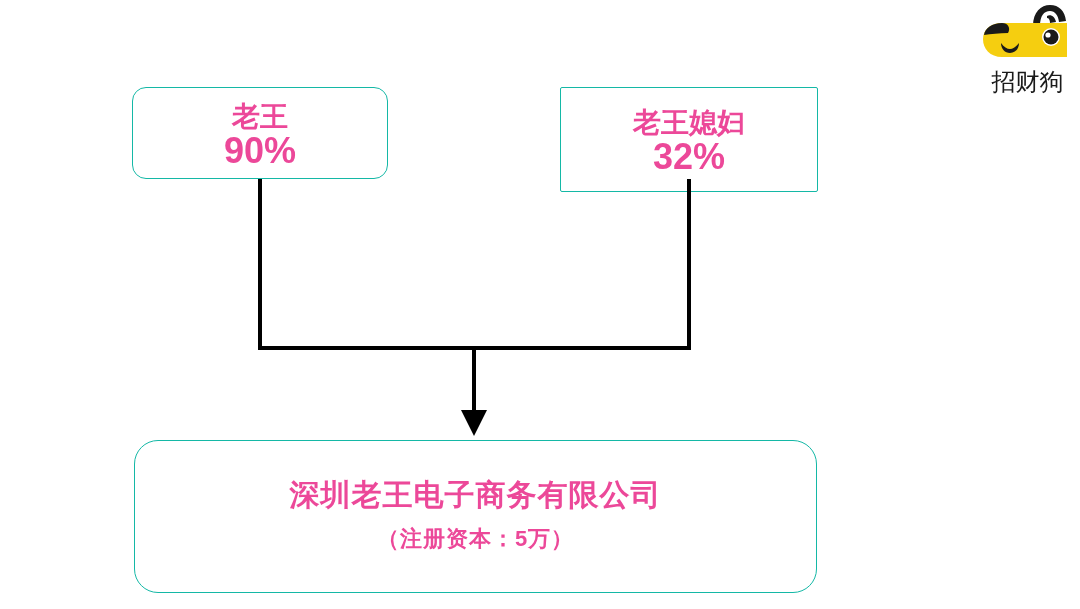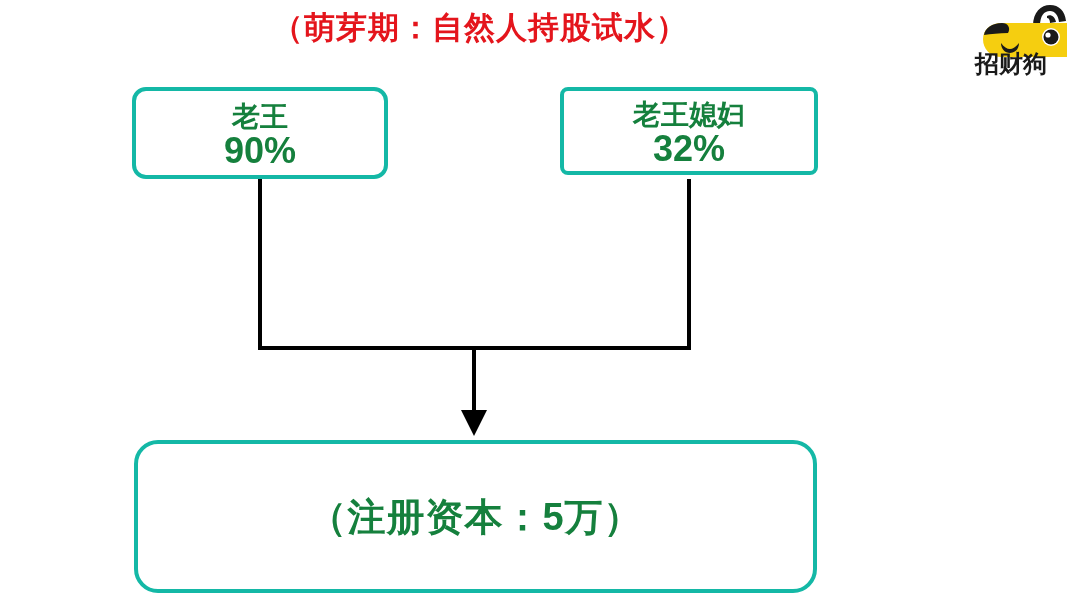--- a/index.html
+++ b/index.html
@@ -30,50 +30,50 @@
     font-weight: bold;
     letter-spacing: 1px;
     line-height: 40px;
     white-space: nowrap;
   }
 
   
   .node {
     position: absolute;
     box-sizing: border-box;
-    border: 4px solid #14b8a6;
+    border: 1px solid #14b8a6;
     border-radius: 16px;
     background: #ffffff;
     display: flex;
     flex-direction: column;
     align-items: center;
     justify-content: center;
-    color: #15803d;
+    color: #ec4899;
     font-weight: bold;
     text-align: center;
   }
   .node .line1,
   .node .line2 {
     display: block;
     white-space: nowrap;
   }
 
   #node-owner1 {
     left: 132px;
     top: 87px;
     width: 256px;
     height: 92px;
     border-radius: 14px;
   }
   #node-owner2 {
     left: 560px;
     top: 87px;
     width: 258px;
-    height: 88px;
-    border-radius: 8px;
+    height: 105px;
+    border-radius: 2px;
   }
   #node-owner1 .line1,
   #node-owner2 .line1 {
     font-size: 28px;
     line-height: 34px;
   }
   #node-owner1 .line2,
   #node-owner2 .line2 {
     font-size: 36px;
     line-height: 33px;
@@ -85,21 +85,21 @@
     width: 683px;
     height: 153px;
     border-radius: 24px;
   }
   #node-company .line1 {
     font-size: 30px;
     line-height: 44px;
     letter-spacing: 1px;
   }
   #node-company .line2 {
-    font-size: 38px;
+    font-size: 22px;
     line-height: 44px;
     letter-spacing: 1px;
   }
 
   
   .conn {
     position: absolute;
     background: #000000;
   }
   
@@ -153,53 +153,54 @@
   #logo-mark {
     position: absolute;
     left: 0;
     top: 0;
     width: 105px;
     height: 64px;
   }
   #logo-text {
     position: absolute;
     left: 0;
-    top: 44px;
+    top: 62px;
     width: 105px;
+    text-align: center;
     font-size: 24px;
-    font-weight: bold;
+    font-weight: normal;
     color: #1a1a1a;
     letter-spacing: 0px;
     white-space: nowrap;
   }
 </style>
 </head>
 <body>
 
 <div id="canvas">
 
-  <div class="title">（萌芽期：自然人持股试水）</div>
 
   <div class="node" id="node-owner1">
     <span class="line1">老王</span>
     <span class="line2">90%</span>
   </div>
 
   <div class="node" id="node-owner2">
     <span class="line1">老王媳妇</span>
     <span class="line2">32%</span>
   </div>
 
   <div class="conn" id="conn-left-drop"></div>
   <div class="conn" id="conn-right-drop"></div>
   <div class="conn" id="conn-bridge"></div>
   <div class="conn" id="conn-stem"></div>
   <div id="conn-arrowhead"></div>
 
   <div class="node" id="node-company">
+    <span class="line1">深圳老王电子商务有限公司</span>
     <span class="line2">（注册资本：5万）</span>
   </div>
 
   <div id="logo">
     <svg id="logo-mark" viewBox="0 0 105 64">
 
       <path d="M58 22 C58 8, 66 1, 75 1 C84 1, 90 7, 91 17 L84 18 C83 11, 80 7, 75 7 C69 7, 65 12, 65 22 Z" fill="#1a1a1a"></path>
       <path d="M72 12 C76 10, 80 13, 81 18 L75 19 C75 16, 74 14, 72 14 Z" fill="#1a1a1a"></path>
 
       <path d="M27 19 C15 19, 8 26, 8 35 C8 45, 15 53, 27 53 L92 53 L92 19 Z" fill="#F5CE10"></path>

